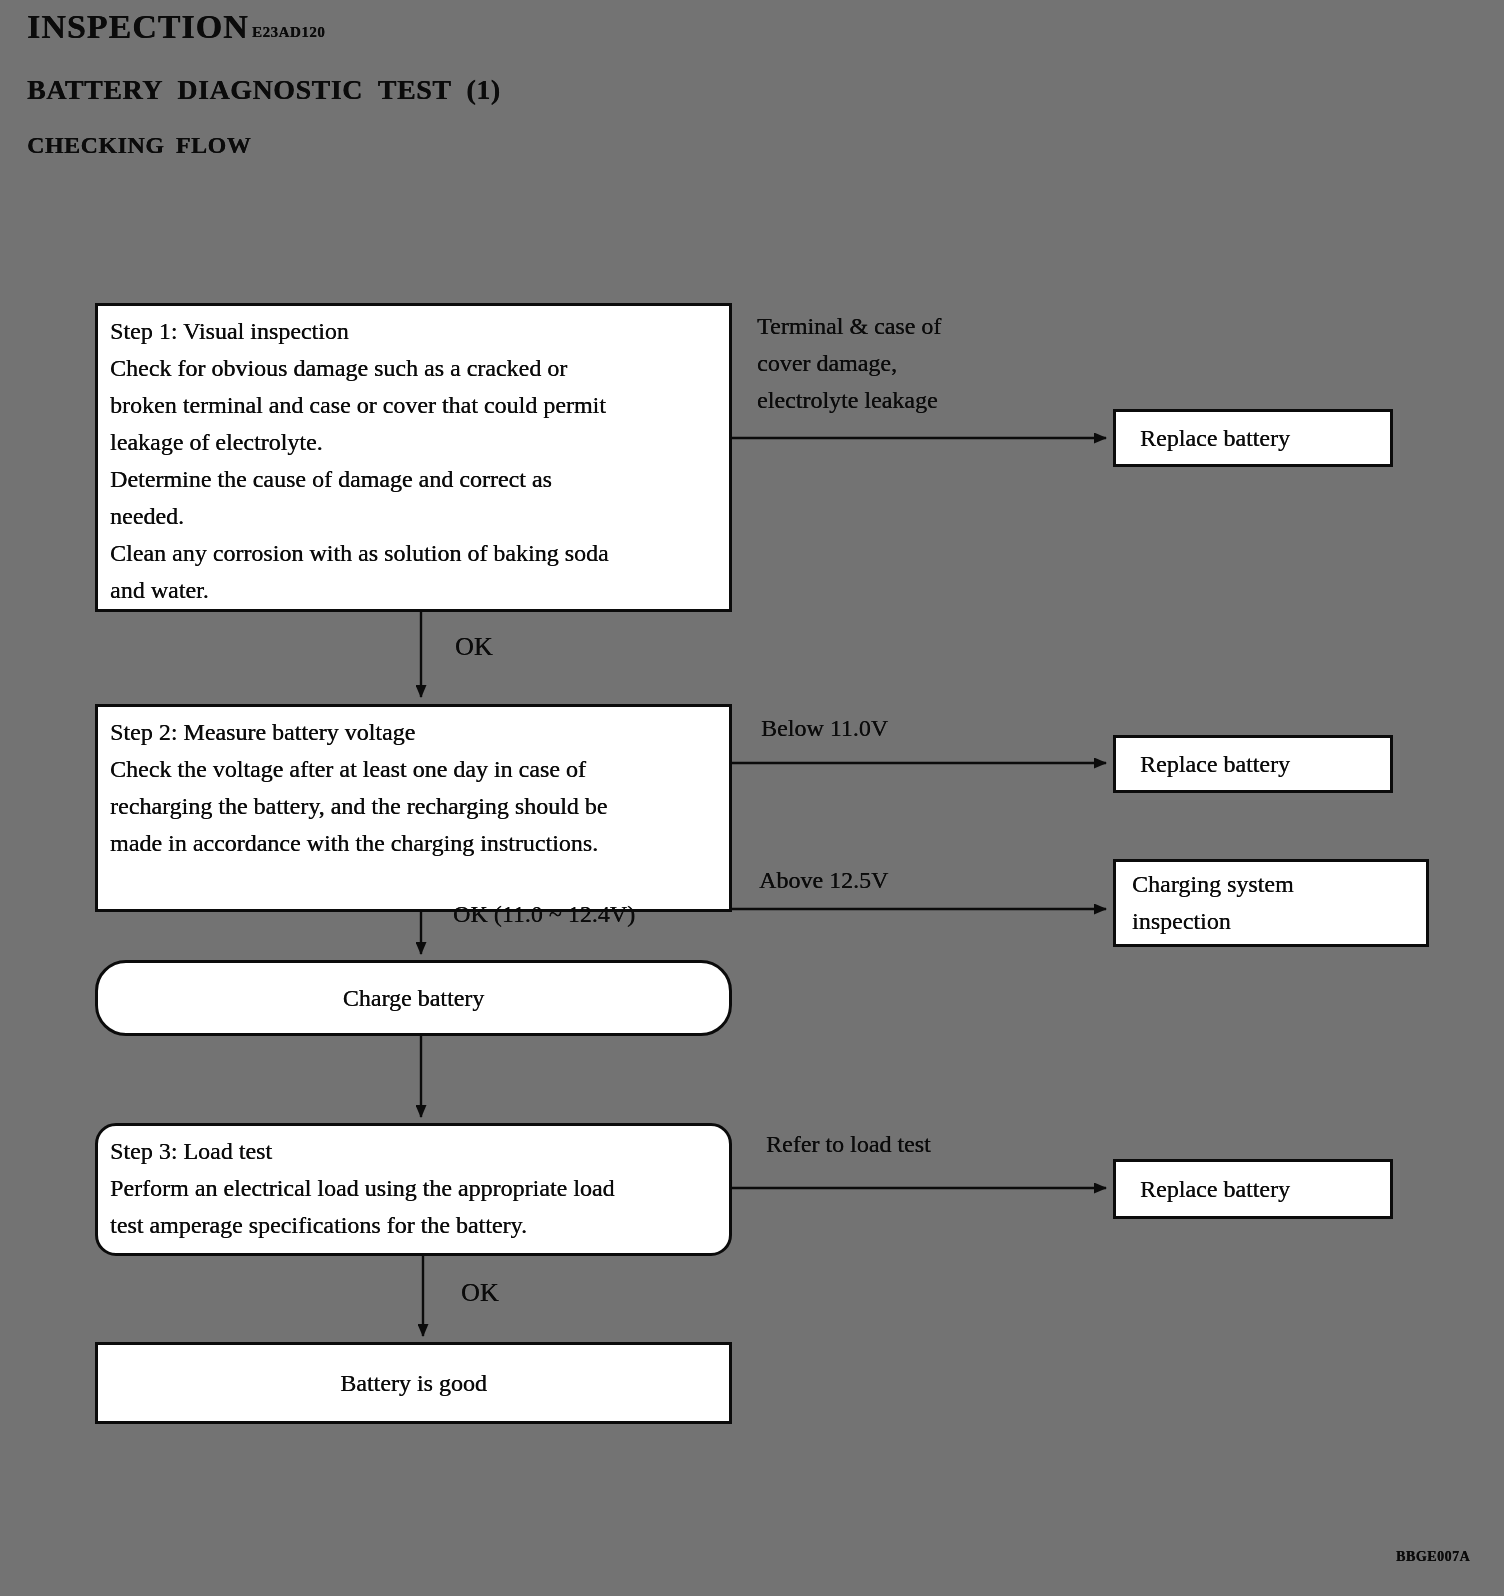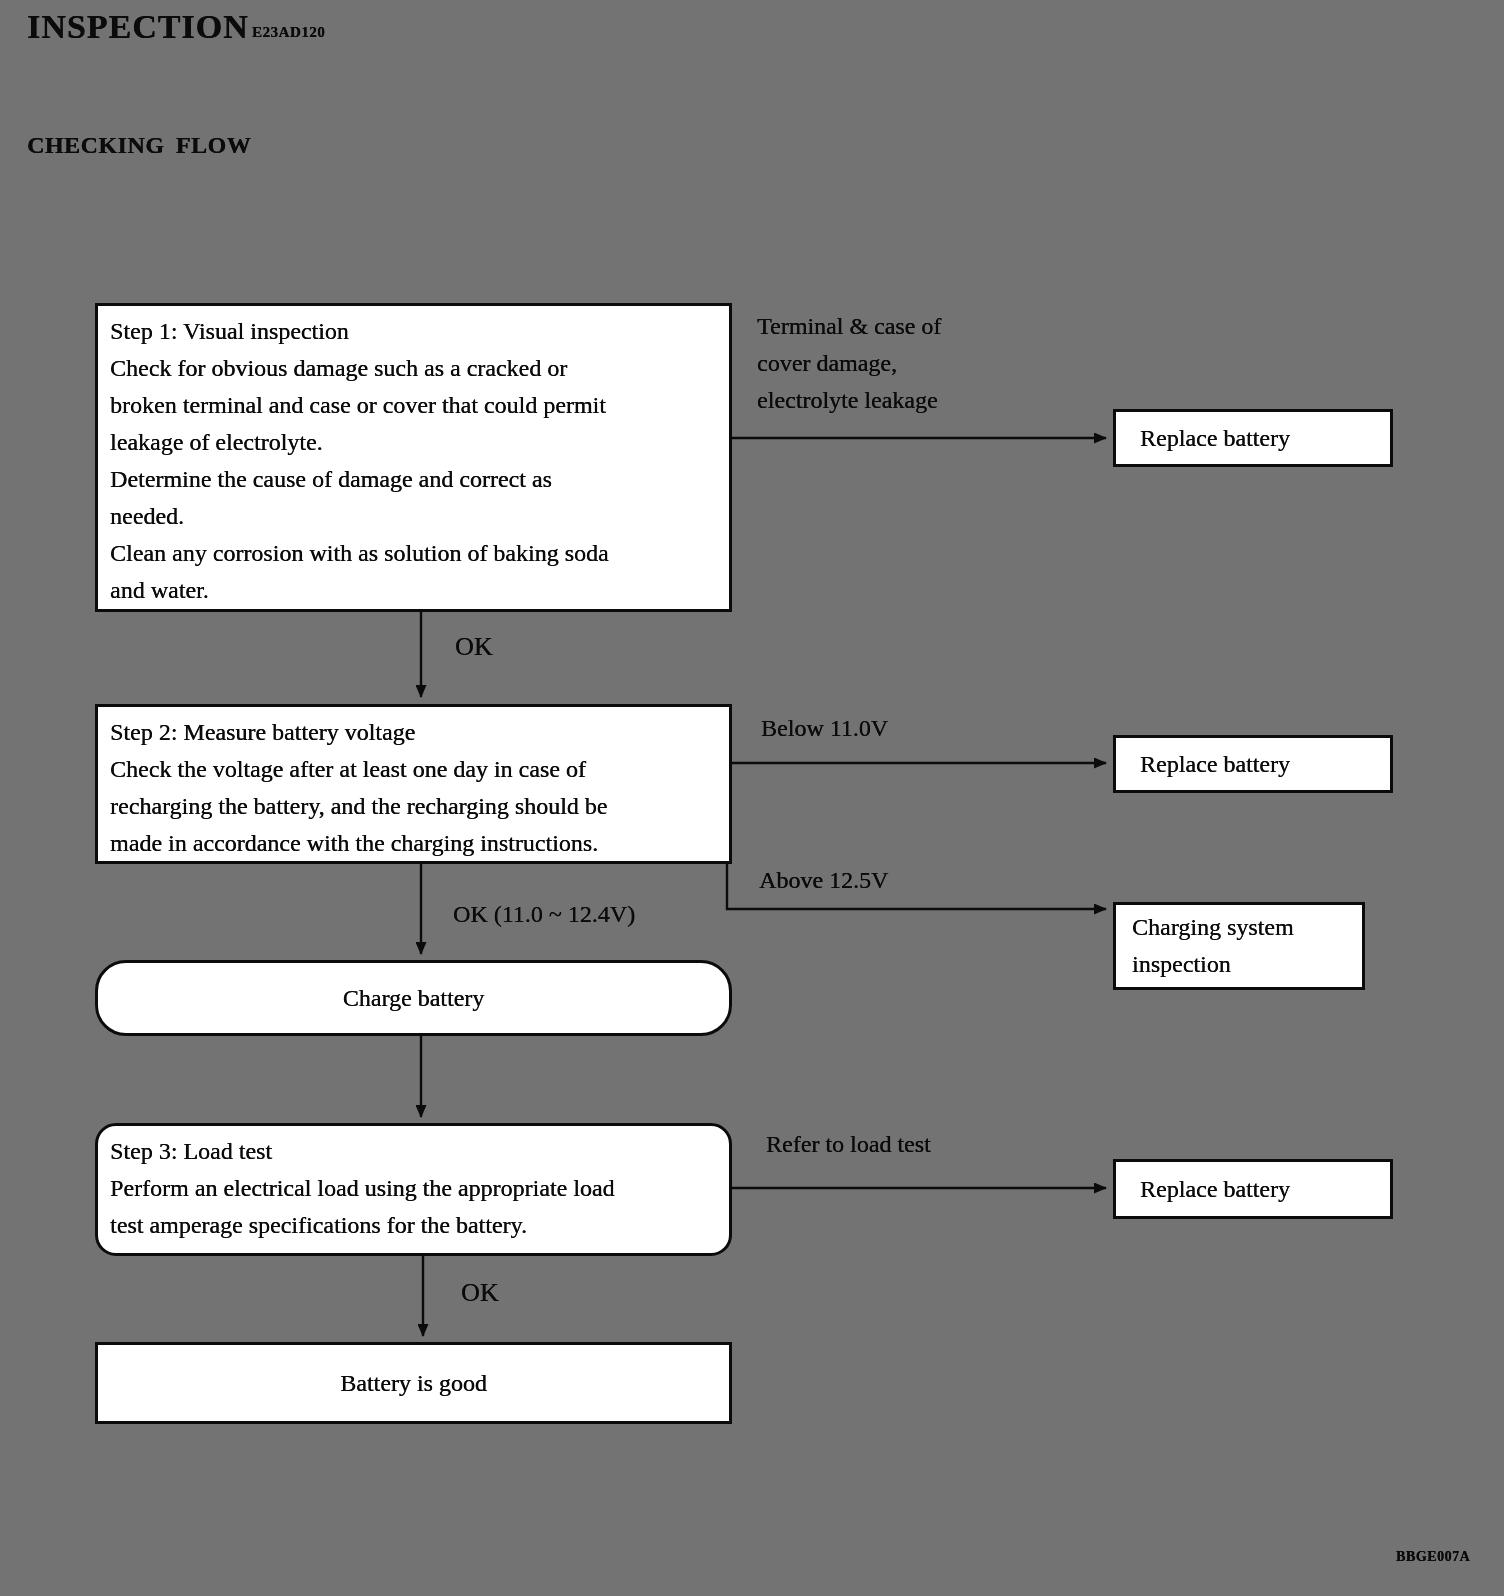--- a/index.html
+++ b/index.html
@@ -32,20 +32,21 @@
   svg.arrows { position:absolute; left:0; top:0; pointer-events:none; }
   .ln { stroke:#0b0b0b; stroke-width:2.4; fill:none; }
 </style>
 </head>
 <body>
 
 <div class="page">
 
   <div class="abs h1" style="left:27px; top:8px;">INSPECTION</div>
   <div class="abs codecap" style="left:252px; top:24px;">E23AD120</div>
+  <div class="abs h2" style="left:27px; top:74px;">BATTERY DIAGNOSTIC TEST (1)</div>
   <div class="abs h3" style="left:27px; top:132px;">CHECKING FLOW</div>
 
   <svg class="arrows" width="1504" height="1596" viewBox="0 0 1504 1596">
     <defs>
       <marker id="ah" markerWidth="14" markerHeight="11" refX="12" refY="5.5" orient="auto" markerUnits="userSpaceOnUse">
         <path d="M0,0 L13,5.5 L0,11 Z" fill="#0b0b0b"></path>
       </marker>
     </defs>
     <path class="ln" d="M732,438 H1106" marker-end="url(#ah)"></path>
     <path class="ln" d="M421,612 V697" marker-end="url(#ah)"></path>
@@ -61,21 +62,21 @@
     <div class="boxtext">Step 1: Visual inspection
 Check for obvious damage such as a cracked or
 broken terminal and case or cover that could permit
 leakage of electrolyte.
 Determine the cause of damage and correct as
 needed.
 Clean any corrosion with as solution of baking soda
 and water.</div>
   </div>
 
-  <div class="box" style="left:95px; top:704px; width:637px; height:160px;">
+  <div class="box" style="left:95px; top:704px; width:637px; height:208px;">
     <div class="boxtext">Step 2: Measure battery voltage
 Check the voltage after at least one day in case of
 recharging the battery, and the recharging should be
 made in accordance with the charging instructions.</div>
   </div>
 
   <div class="box centerbox" style="left:95px; top:960px; width:637px; height:76px;border-radius:31px;">
     <div class="boxtext">Charge battery</div>
   </div>
 
@@ -90,21 +91,21 @@
   </div>
 
   <div class="box vcenter" style="left:1113px; top:409px; width:280px; height:58px;">
     <div class="boxtext">Replace battery</div>
   </div>
 
   <div class="box vcenter" style="left:1113px; top:735px; width:280px; height:58px;">
     <div class="boxtext">Replace battery</div>
   </div>
 
-  <div class="box vcenter" style="left:1113px; top:902px; width:252px; height:88px;">
+  <div class="box vcenter" style="left:1113px; top:859px; width:316px; height:88px;">
     <div class="boxtext" style="padding-left:16px; white-space:pre-line;">Charging system
 inspection</div>
   </div>
 
   <div class="box vcenter" style="left:1113px; top:1159px; width:280px; height:60px;">
     <div class="boxtext">Replace battery</div>
   </div>
 
   <div class="lbl" style="left:757px; top:308px;">Terminal &amp; case of
 cover damage,

